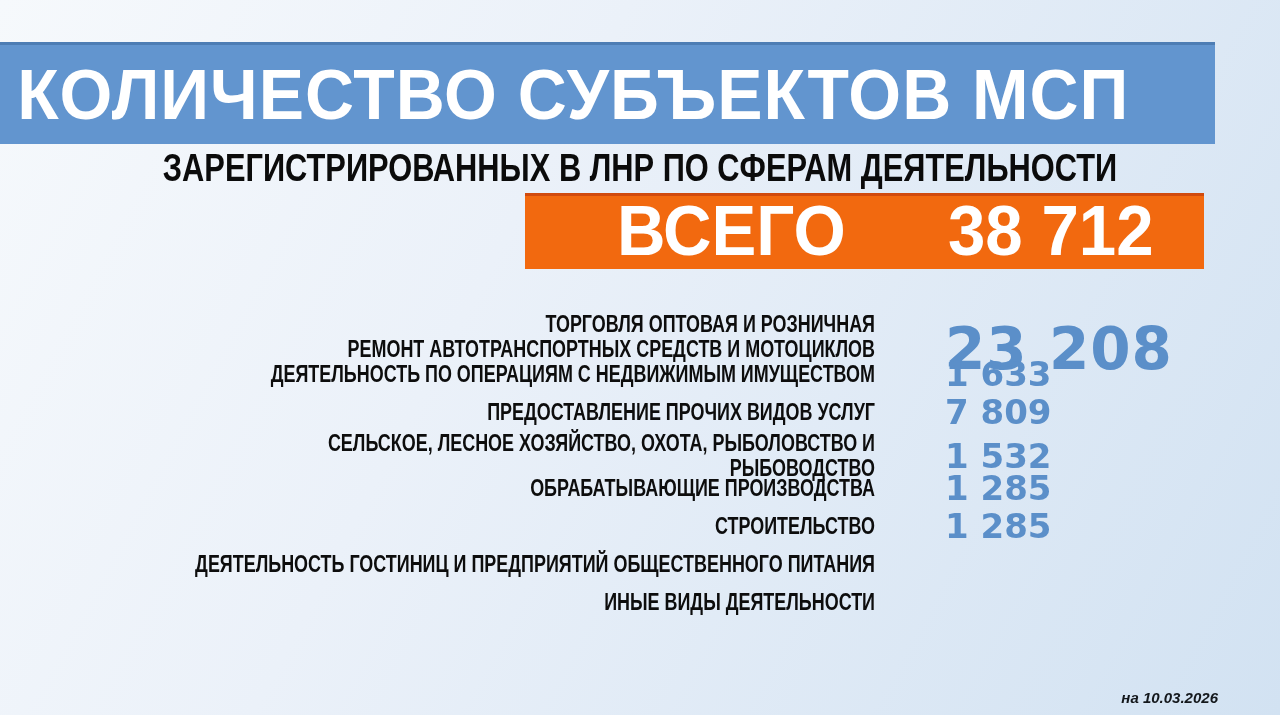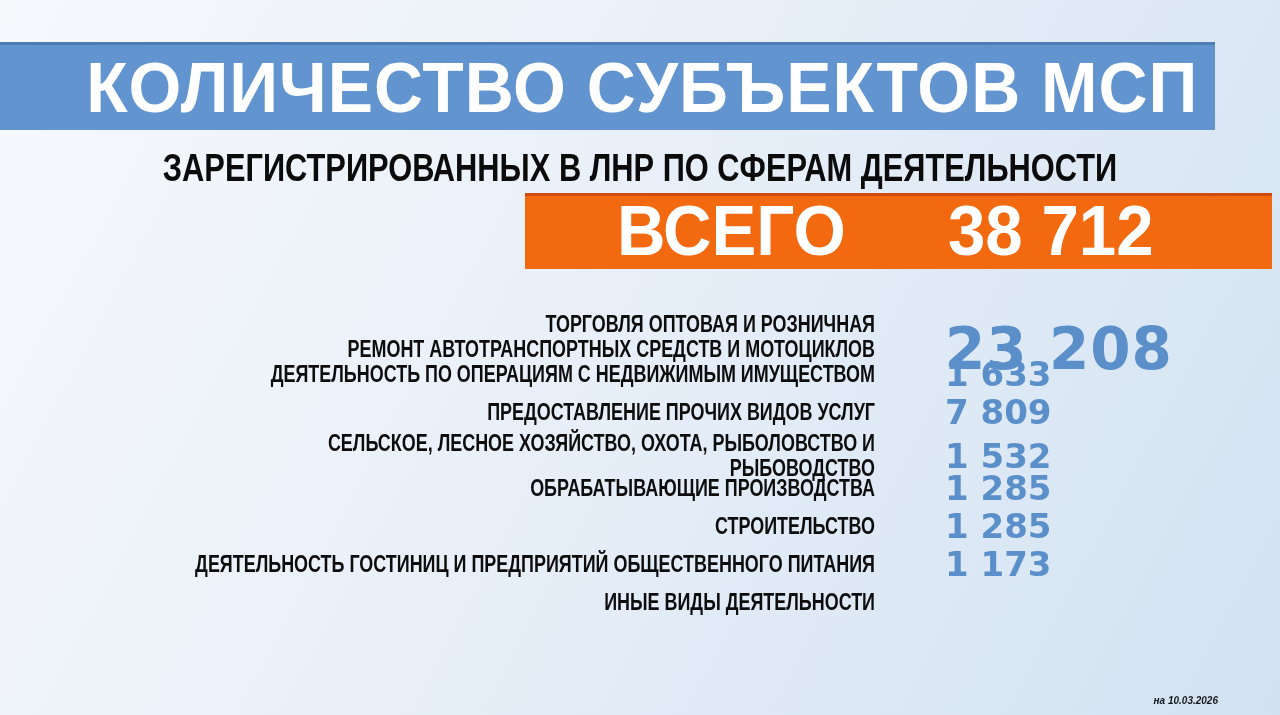--- a/index.html
+++ b/index.html
@@ -9,25 +9,25 @@
     width: 1280px; height: 715px;
     background: linear-gradient(118deg, #f6f9fc 0%, #ebf1f9 38%, #d2e2f2 100%);
     font-family: "Liberation Sans", sans-serif;
     overflow: hidden;
   }
 
   
   .title-banner {
     position: absolute;
     left: 0; top: 42px;
-    width: 1215px; height: 88px;
+    width: 1215px; height: 102px;
     background: #6295cf;
     border-top: 3px solid #4d7db4;
     box-sizing: border-box;
-    display: flex; align-items: center; justify-content: flex-end;
+    display: flex; align-items: center; justify-content: flex-start;
   }
   .title-banner .title {
     color: #ffffff;
     font-size: 70px;
     font-weight: bold;
     letter-spacing: 1px;
     white-space: nowrap;
     transform: scaleX(0.97);
   }
 
@@ -42,21 +42,21 @@
     font-weight: bold;
     white-space: nowrap;
     transform: scaleX(0.79);
     transform-origin: 50% 50%;
   }
 
   
   .total-banner {
     position: absolute;
     left: 525px; top: 193px;
-    width: 747px; height: 76px;
+    width: 679px; height: 76px;
     background: #f2690f;
     border-top: 3px solid #d14b0e;
     box-sizing: border-box;
   }
   .total-banner .total-label,
   .total-banner .total-value {
     position: absolute;
     top: 0; height: 73px; line-height: 71px;
     color: #ffffff;
     font-size: 70px;
@@ -100,21 +100,21 @@
     white-space: nowrap;
     line-height: 1;
   }
   .row.first .value { font-size: 58px; letter-spacing: 1px; margin-top: 25px; }
 
   
   .as-of-date {
     position: absolute;
     right: 62px; bottom: 9px;
     color: #14181c;
-    font-size: 10px;
+    font-size: 15px;
     font-weight: bold;
     font-style: italic;
     white-space: nowrap;
   }
 </style>
 </head>
 <body>
 
 <div class="slide">
 
@@ -150,21 +150,20 @@
     <div class="row">
       <div class="label">ОБРАБАТЫВАЮЩИЕ ПРОИЗВОДСТВА</div>
       <div class="value">1 285</div>
     </div>
     <div class="row">
       <div class="label">СТРОИТЕЛЬСТВО</div>
       <div class="value">1 285</div>
     </div>
     <div class="row">
       <div class="label">ДЕЯТЕЛЬНОСТЬ ГОСТИНИЦ И ПРЕДПРИЯТИЙ ОБЩЕСТВЕННОГО ПИТАНИЯ</div>
-      <div class="value">1 173</div>
     </div>
     <div class="row">
       <div class="label">ИНЫЕ ВИДЫ ДЕЯТЕЛЬНОСТИ</div>
     </div>
   </div>
 
   <div class="as-of-date">на 10.03.2026</div>
 
 </div>
 

